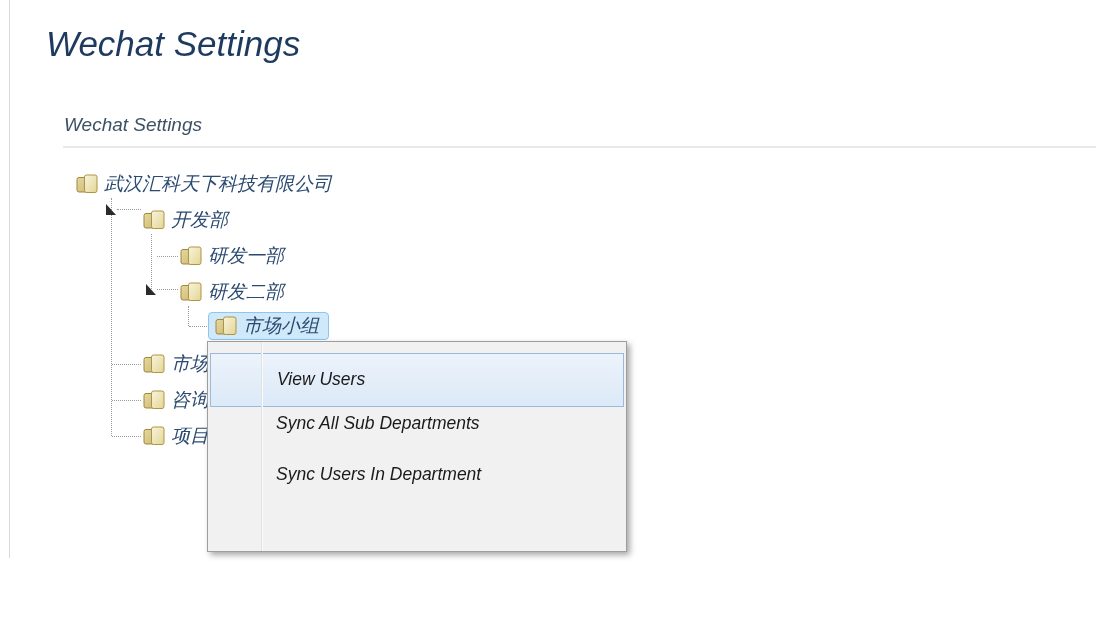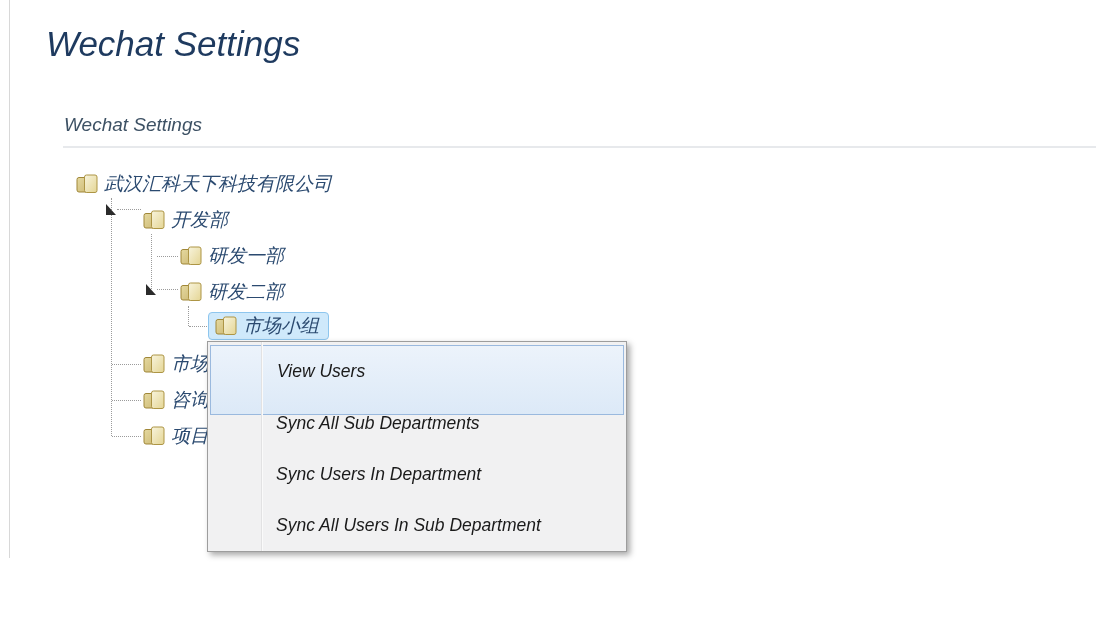--- a/index.html
+++ b/index.html
@@ -33,21 +33,21 @@
   .folder { flex:0 0 auto; display:block; }
 
   
   .context-menu { position:absolute; left:207px; top:341px; width:420px; height:211px;
     background:#f1f1f2; border:1px solid #9d9d9d; box-shadow:3px 3px 6px rgba(0,0,0,0.35);
     z-index:10; }
   .menu-gutter-a { position:absolute; left:53px; top:0; bottom:0; width:1px; background:#e2e2e3; z-index:5; }
   .menu-gutter-b { position:absolute; left:54px; top:0; bottom:0; width:1px; background:#fafafa; z-index:5; }
   .menu-item { position:absolute; left:2px; right:2px; padding-left:66px; font-size:17.5px;
     color:#1a1a1a; cursor:pointer; z-index:2; }
-  .menu-item.hl { top:3px; height:70px; line-height:51px;
+  .menu-item.hl { top:11px; height:54px; line-height:51px;
     background:linear-gradient(#ecf3fb,#dce9f7); border:1px solid #9ab9de; }
   .mi-1 { top:56px; height:51px; line-height:51px; }
   .mi-2 { top:107px; height:51px; line-height:51px; }
   .mi-3 { top:158px; height:50px; line-height:50px; }
 </style>
 </head>
 <body>
 
 <svg width="0" height="0" style="position:absolute" aria-hidden="true">
   <defs>
@@ -157,16 +157,15 @@
       <span class="tree-label">项目</span>
     </div>
   </div>
 
   <div class="context-menu">
     <div class="menu-gutter-a"></div>
     <div class="menu-gutter-b"></div>
     <div class="menu-item hl">View Users</div>
     <div class="menu-item mi-1">Sync All Sub Departments</div>
     <div class="menu-item mi-2">Sync Users In Department</div>
-    <div class="menu-item mi-3">Sync All Users In Sub Department</div>
   </div>
 
 </div>
 
 </body></html>

